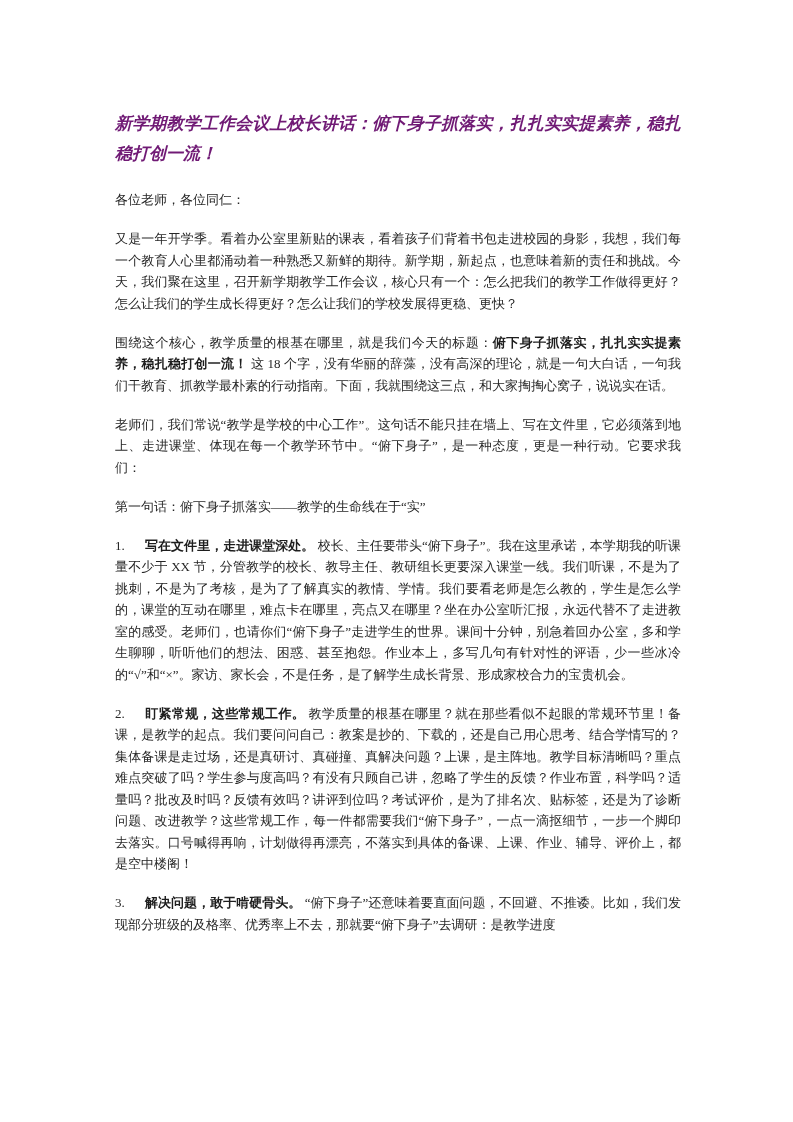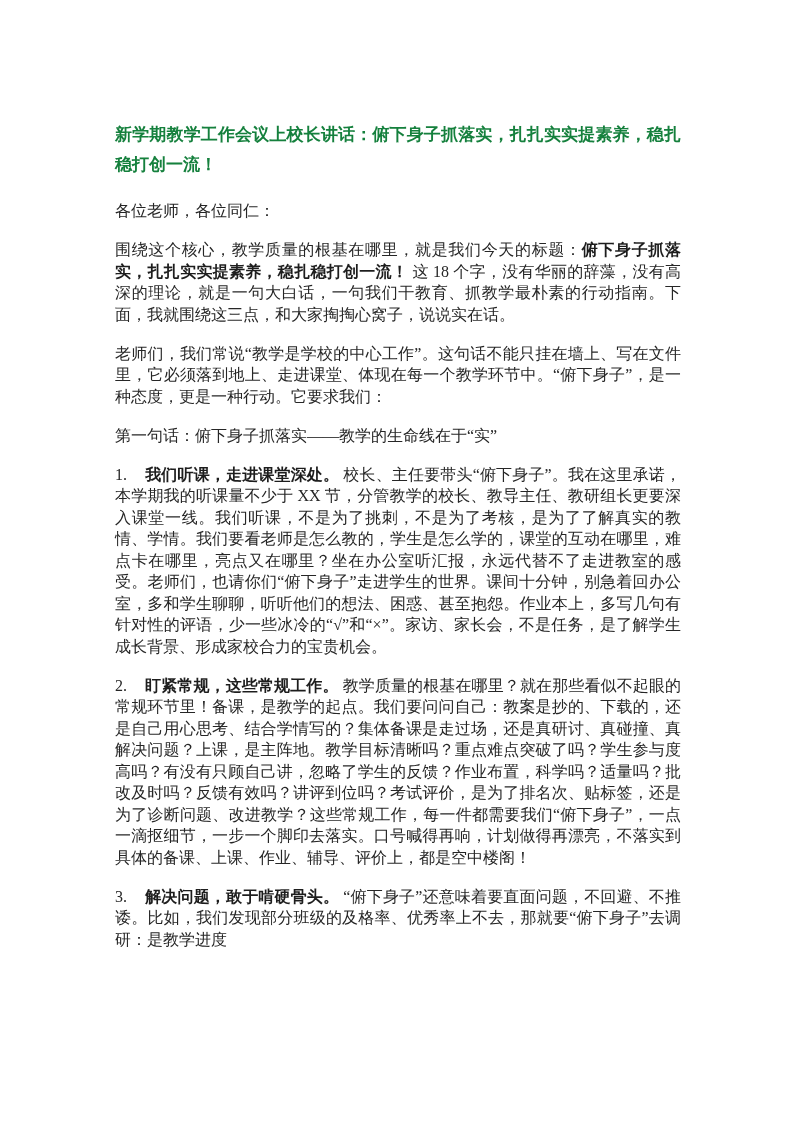--- a/index.html
+++ b/index.html
@@ -13,30 +13,31 @@
     width: 793px;
     height: 1122px;
     margin: 0;
     background: #ffffff;
     padding: 107px 112px 0 115px;
     overflow: hidden;
     font-family: "Liberation Serif", "DejaVu Serif", serif;
     color: #262626;
   }
   .doc-title {
-    margin: 13px 0 20px 0;
+    margin: 2px 0 20px 0;
     font-size: 17px;
     line-height: 30px;
     font-weight: 700;
-    color: #15803d;
+    color: #701a75;
     text-align: justify;
+    font-style: italic;
   }
   .para {
     margin: 0 0 17.5px 0;
-    font-size: 16px;
+    font-size: 13px;
     line-height: 21.5px;
     text-align: justify;
     text-justify: inter-ideograph;
     word-break: break-all;
   }
   .para:last-child { margin-bottom: 0; }
   .li-num {
     display: inline-block;
     width: 30px;
   }
@@ -48,26 +49,27 @@
 </head>
 <body>
 
 <div class="page">
 
   <h1 class="doc-title">新学期教学工作会议上校长讲话：俯下身子抓落实，扎扎实实提素养，稳扎稳打创一流！</h1>
 
   <p class="para">各位老师，各位同仁：</p>
 
 
+  <p class="para">又是一年开学季。看着办公室里新贴的课表，看着孩子们背着书包走进校园的身影，我想，我们每一个教育人心里都涌动着一种熟悉又新鲜的期待。新学期，新起点，也意味着新的责任和挑战。今天，我们聚在这里，召开新学期教学工作会议，核心只有一个：怎么把我们的教学工作做得更好？怎么让我们的学生成长得更好？怎么让我们的学校发展得更稳、更快？</p>
 
   <p class="para"><span>围绕这个核心，教学质量的根基在哪里，就是我们今天的标题：</span><span class="lead">俯下身子抓落实，扎扎实实提素养，稳扎稳打创一流！</span><span> 这 18 个字，没有华丽的辞藻，没有高深的理论，就是一句大白话，一句我们干教育、抓教学最朴素的行动指南。下面，我就围绕这三点，和大家掏掏心窝子，说说实在话。</span></p>
 
   <p class="para">老师们，我们常说“教学是学校的中心工作”。这句话不能只挂在墙上、写在文件里，它必须落到地上、走进课堂、体现在每一个教学环节中。“俯下身子”，是一种态度，更是一种行动。它要求我们：</p>
 
   <p class="para">第一句话：俯下身子抓落实——教学的生命线在于“实”</p>
 
-  <p class="para"><span class="li-num">1.</span><span class="lead">我们听课，走进课堂深处。</span><span> 校长、主任要带头“俯下身子”。我在这里承诺，本学期我的听课量不少于 XX 节，分管教学的校长、教导主任、教研组长更要深入课堂一线。我们听课，不是为了挑刺，不是为了考核，是为了了解真实的教情、学情。我们要看老师是怎么教的，学生是怎么学的，课堂的互动在哪里，难点卡在哪里，亮点又在哪里？坐在办公室听汇报，永远代替不了走进教室的感受。老师们，也请你们“俯下身子”走进学生的世界。课间十分钟，别急着回办公室，多和学生聊聊，听听他们的想法、困惑、甚至抱怨。作业本上，多写几句有针对性的评语，少一些冰冷的“√”和“×”。家访、家长会，不是任务，是了解学生成长背景、形成家校合力的宝贵机会。</span></p>
+  <p class="para"><span class="li-num">1.</span><span class="lead">写在文件里，走进课堂深处。</span><span> 校长、主任要带头“俯下身子”。我在这里承诺，本学期我的听课量不少于 XX 节，分管教学的校长、教导主任、教研组长更要深入课堂一线。我们听课，不是为了挑刺，不是为了考核，是为了了解真实的教情、学情。我们要看老师是怎么教的，学生是怎么学的，课堂的互动在哪里，难点卡在哪里，亮点又在哪里？坐在办公室听汇报，永远代替不了走进教室的感受。老师们，也请你们“俯下身子”走进学生的世界。课间十分钟，别急着回办公室，多和学生聊聊，听听他们的想法、困惑、甚至抱怨。作业本上，多写几句有针对性的评语，少一些冰冷的“√”和“×”。家访、家长会，不是任务，是了解学生成长背景、形成家校合力的宝贵机会。</span></p>
 
   <p class="para"><span class="li-num">2.</span><span class="lead">盯紧常规，这些常规工作。</span><span> 教学质量的根基在哪里？就在那些看似不起眼的常规环节里！备课，是教学的起点。我们要问问自己：教案是抄的、下载的，还是自己用心思考、结合学情写的？集体备课是走过场，还是真研讨、真碰撞、真解决问题？上课，是主阵地。教学目标清晰吗？重点难点突破了吗？学生参与度高吗？有没有只顾自己讲，忽略了学生的反馈？作业布置，科学吗？适量吗？批改及时吗？反馈有效吗？讲评到位吗？考试评价，是为了排名次、贴标签，还是为了诊断问题、改进教学？这些常规工作，每一件都需要我们“俯下身子”，一点一滴抠细节，一步一个脚印去落实。口号喊得再响，计划做得再漂亮，不落实到具体的备课、上课、作业、辅导、评价上，都是空中楼阁！</span></p>
 
   <p class="para"><span class="li-num">3.</span><span class="lead">解决问题，敢于啃硬骨头。</span><span> “俯下身子”还意味着要直面问题，不回避、不推诿。比如，我们发现部分班级的及格率、优秀率上不去，那就要“俯下身子”去调研：是教学进度</span></p>
 
 </div>
 
 </body></html>

